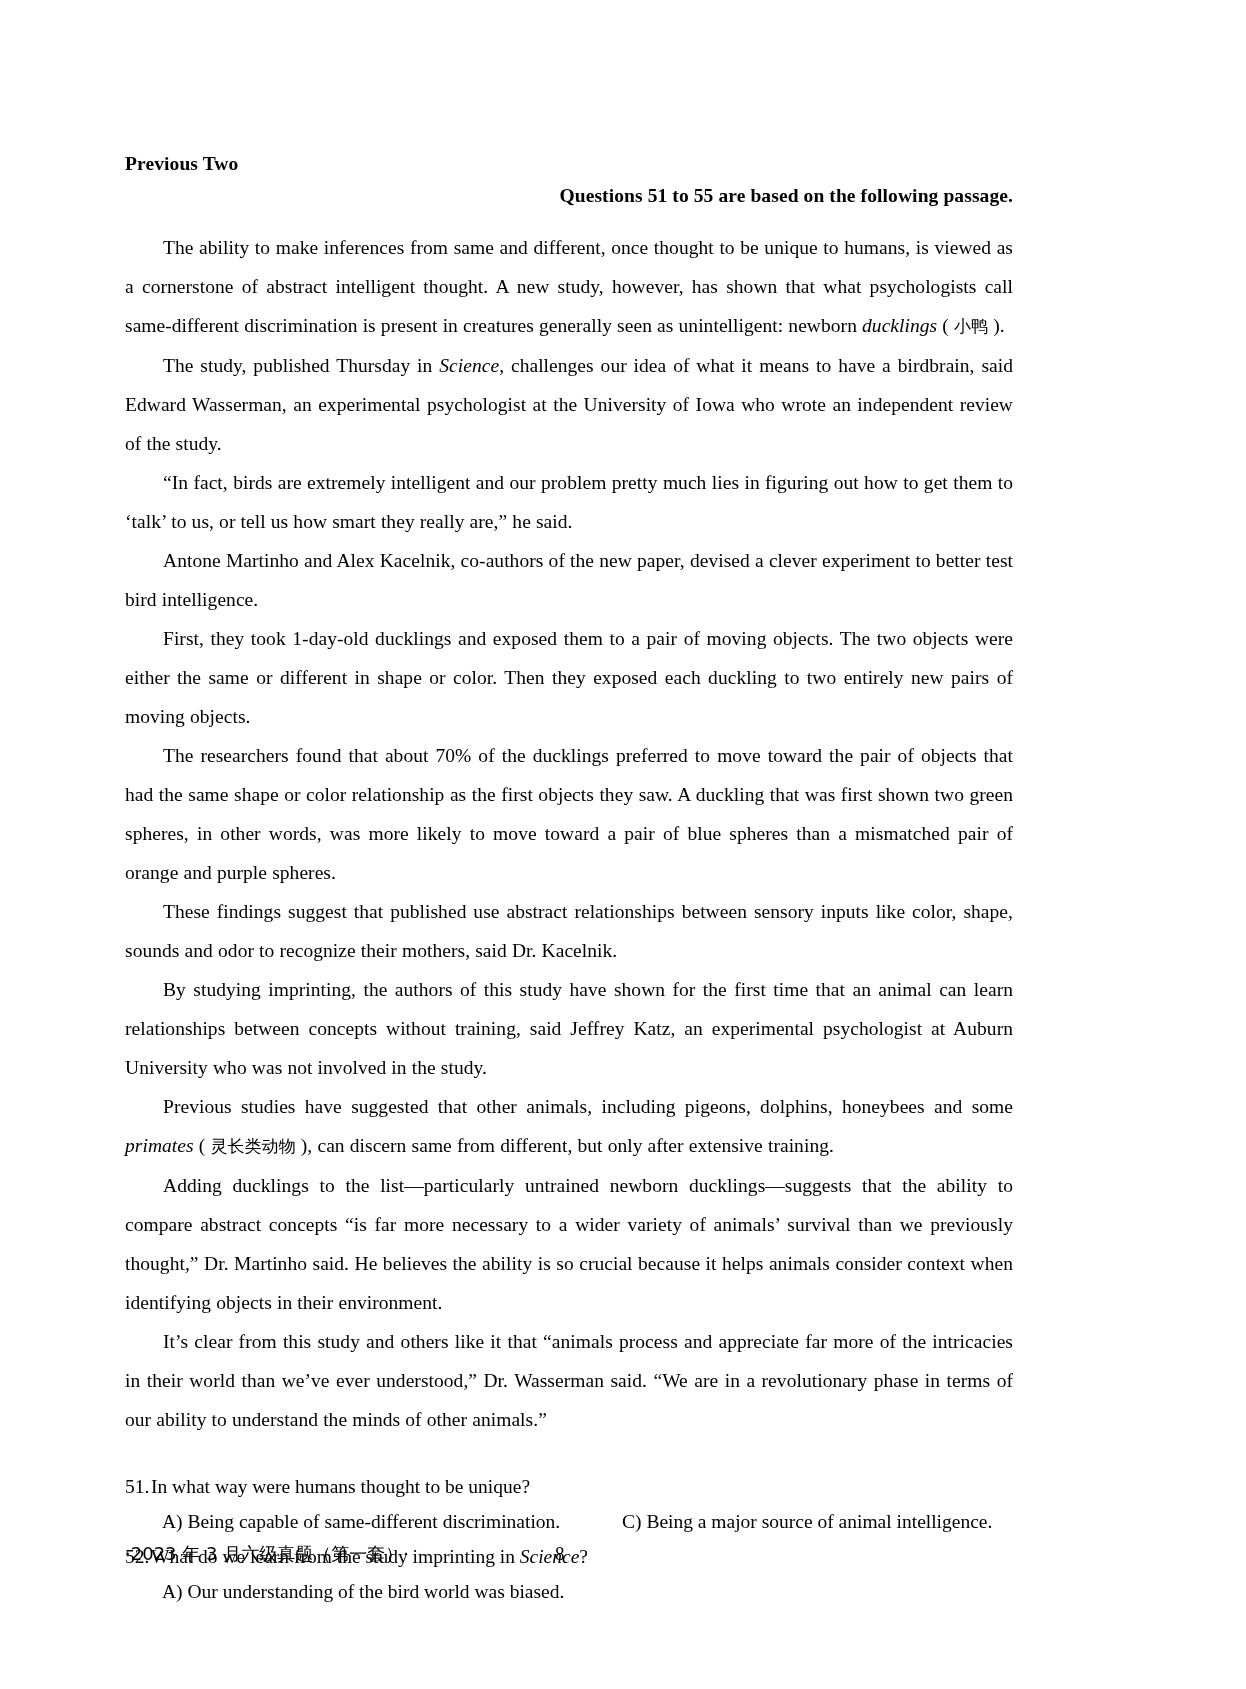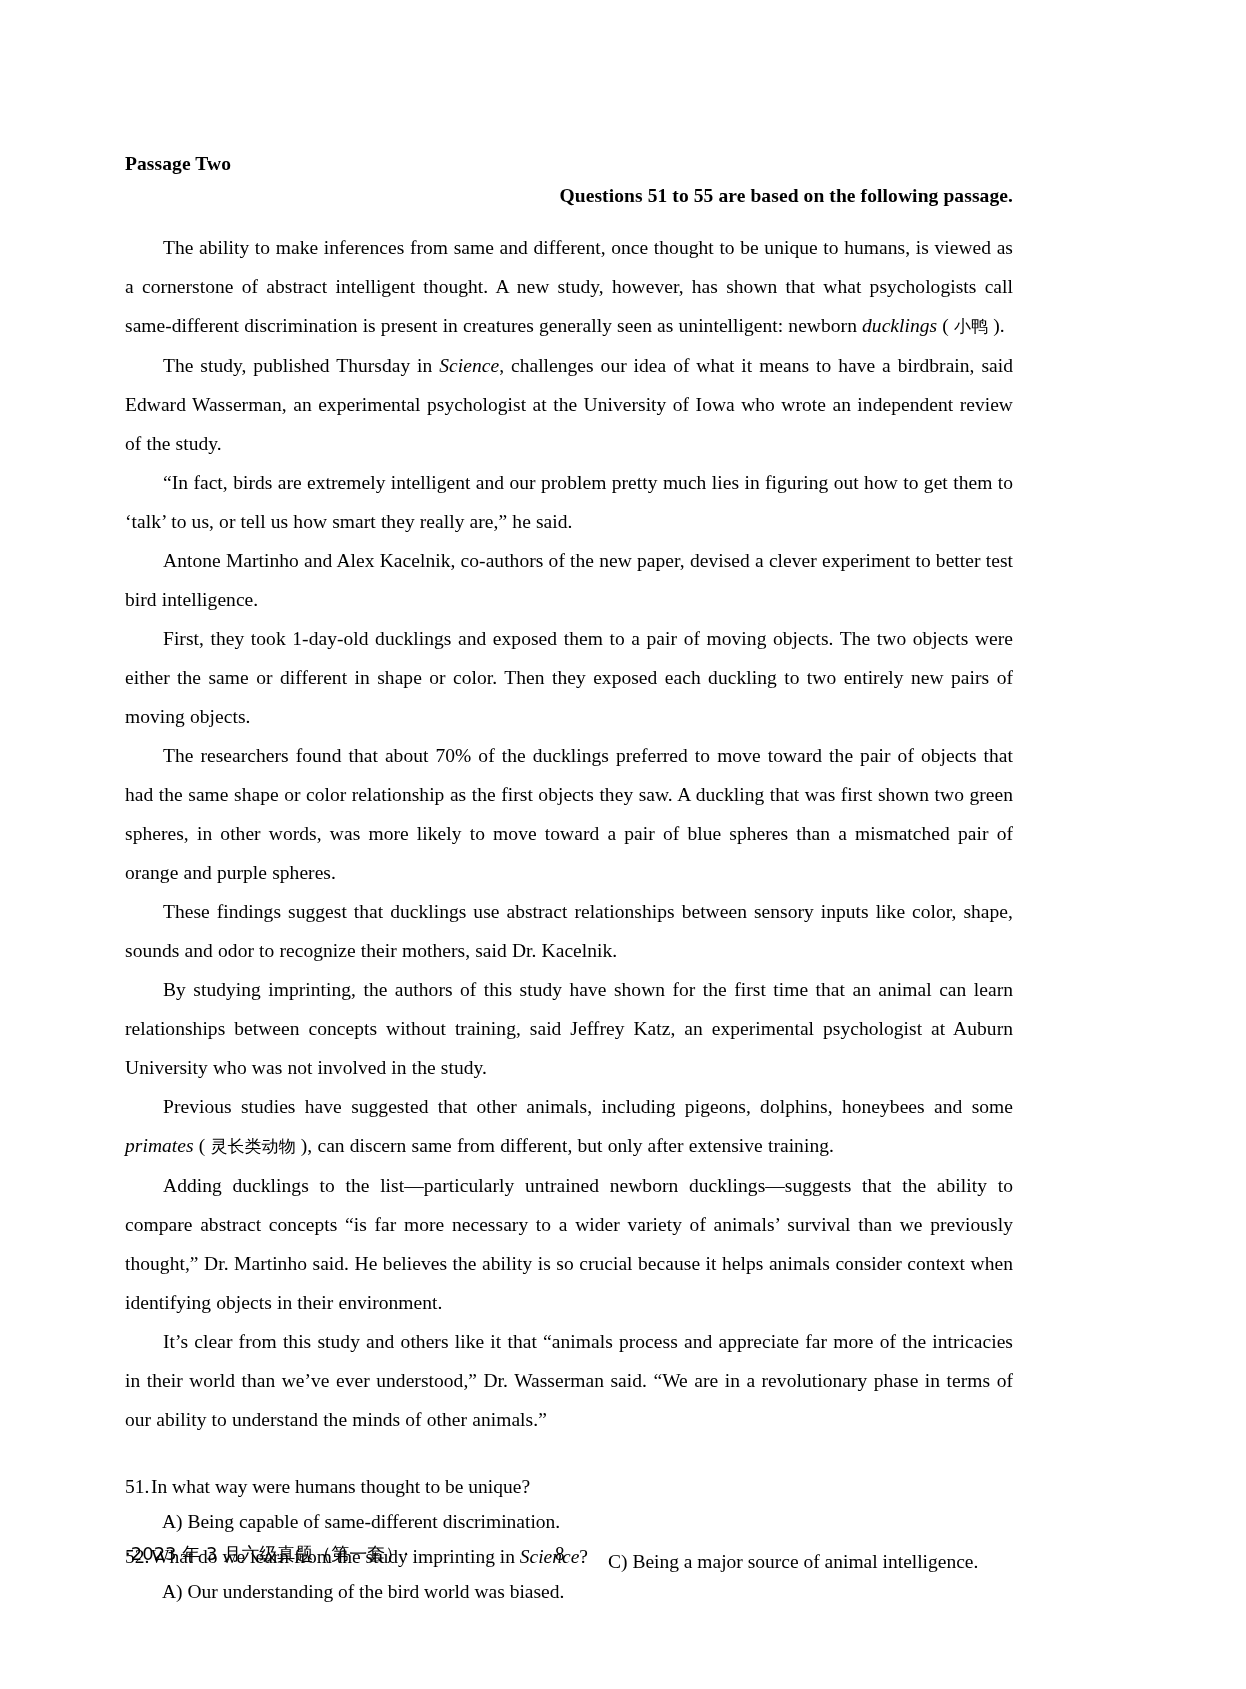--- a/index.html
+++ b/index.html
@@ -73,21 +73,21 @@
     font-size: 19.5px;
     line-height: 34px;
     margin: 0;
     height: 34px;
   }
   .opt {
     position: absolute;
     white-space: nowrap;
   }
   .opt.left { left: 37px; }
-  .opt.right { left: 483px; margin-top: 40px; }
+  .opt.right { left: 497px; }
 
   .footer {
     position: absolute;
     left: 125px;
     top: 1540px;
     width: 888px;
     height: 30px;
   }
   .footer-left {
     position: absolute;
@@ -106,31 +106,31 @@
     line-height: 28px;
   }
 </style>
 </head>
 <body>
 
 <div class="page">
 
   <div class="content">
 
-    <div class="hdr">Passage Two</div>
+    <div class="hdr">Previous Two</div>
     <div class="hdr second">Questions 51 to 55 are based on the following passage.</div>
 
     <div id="paragraphs">
         <p class="para"><span>The ability to make inferences from same and different, once thought to be unique to humans, is viewed as a cornerstone of abstract intelligent thought. A new study, however, has shown that what psychologists call same-different discrimination is present in creatures generally seen as unintelligent: newborn </span><i>ducklings</i><span> ( </span><span class="cn">小鸭</span><span> ).</span></p>
         <p class="para"><span>The study, published Thursday in </span><i>Science</i><span>, challenges our idea of what it means to have a birdbrain, said Edward Wasserman, an experimental psychologist at the University of Iowa who wrote an independent review of the study.</span></p>
         <p class="para"><span>“In fact, birds are extremely intelligent and our problem pretty much lies in figuring out how to get them to ‘talk’ to us, or tell us how smart they really are,” he said.</span></p>
         <p class="para"><span>Antone Martinho and Alex Kacelnik, co-authors of the new paper, devised a clever experiment to better test bird intelligence.</span></p>
         <p class="para"><span>First, they took 1-day-old ducklings and exposed them to a pair of moving objects. The two objects were either the same or different in shape or color. Then they exposed each duckling to two entirely new pairs of moving objects.</span></p>
         <p class="para"><span>The researchers found that about 70% of the ducklings preferred to move toward the pair of objects that had the same shape or color relationship as the first objects they saw. A duckling that was first shown two green spheres, in other words, was more likely to move toward a pair of blue spheres than a mismatched pair of orange and purple spheres.</span></p>
-        <p class="para"><span>These findings suggest that ducklings use abstract relationships between sensory inputs like color, shape, sounds and odor to recognize their mothers, said Dr. Kacelnik.</span></p>
+        <p class="para"><span>These findings suggest that published use abstract relationships between sensory inputs like color, shape, sounds and odor to recognize their mothers, said Dr. Kacelnik.</span></p>
         <p class="para"><span>By studying imprinting, the authors of this study have shown for the first time that an animal can learn relationships between concepts without training, said Jeffrey Katz, an experimental psychologist at Auburn University who was not involved in the study.</span></p>
         <p class="para"><span>Previous studies have suggested that other animals, including pigeons, dolphins, honeybees and some </span><i>primates</i><span> ( </span><span class="cn">灵长类动物</span><span> ), can discern same from different, but only after extensive training.</span></p>
         <p class="para"><span>Adding ducklings to the list—particularly untrained newborn ducklings—suggests that the ability to compare abstract concepts “is far more necessary to a wider variety of animals’ survival than we previously thought,” Dr. Martinho said. He believes the ability is so crucial because it helps animals consider context when identifying objects in their environment.</span></p>
         <p class="para"><span>It’s clear from this study and others like it that “animals process and appreciate far more of the intricacies in their world than we’ve ever understood,” Dr. Wasserman said. “We are in a revolutionary phase in terms of our ability to understand the minds of other animals.”</span></p>
       </div>
 
     <div class="questions" id="questions">
         <div class="q-stem"><span class="q-num">51.</span><span>In what way were humans thought to be unique?</span></div>
         <div class="opt-row">
           <span class="opt left">A) Being capable of same-different discrimination.</span>

